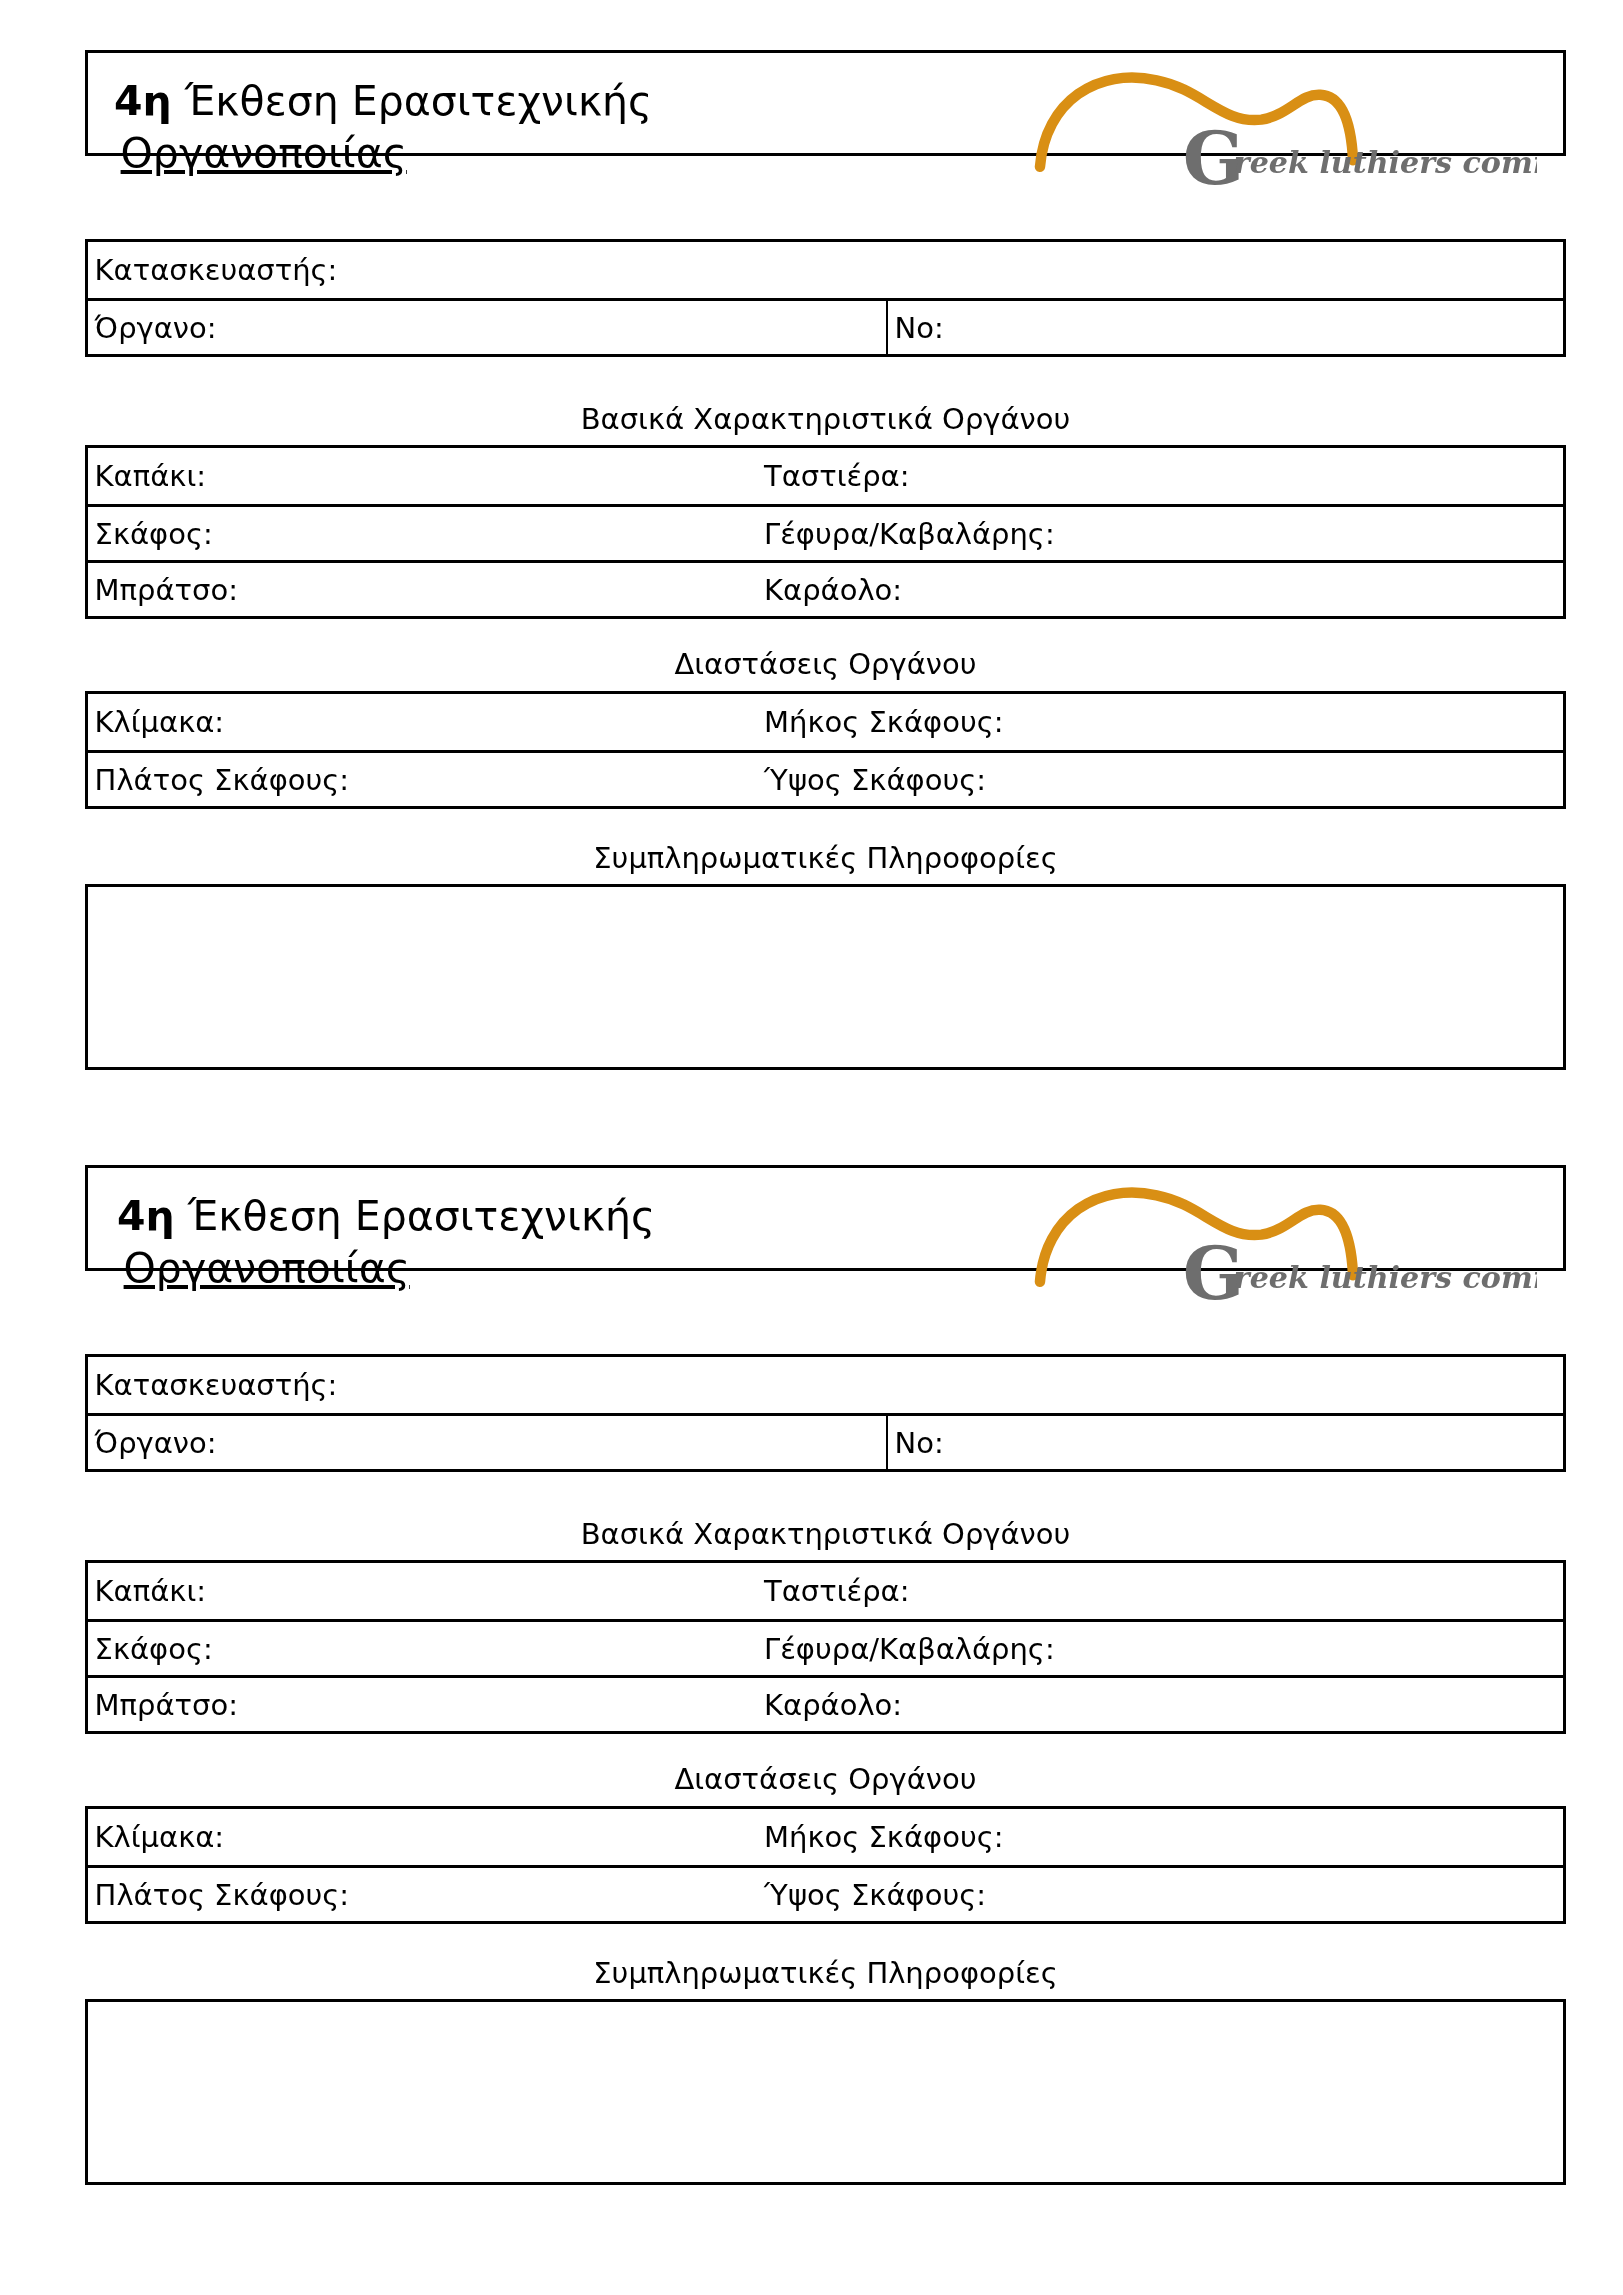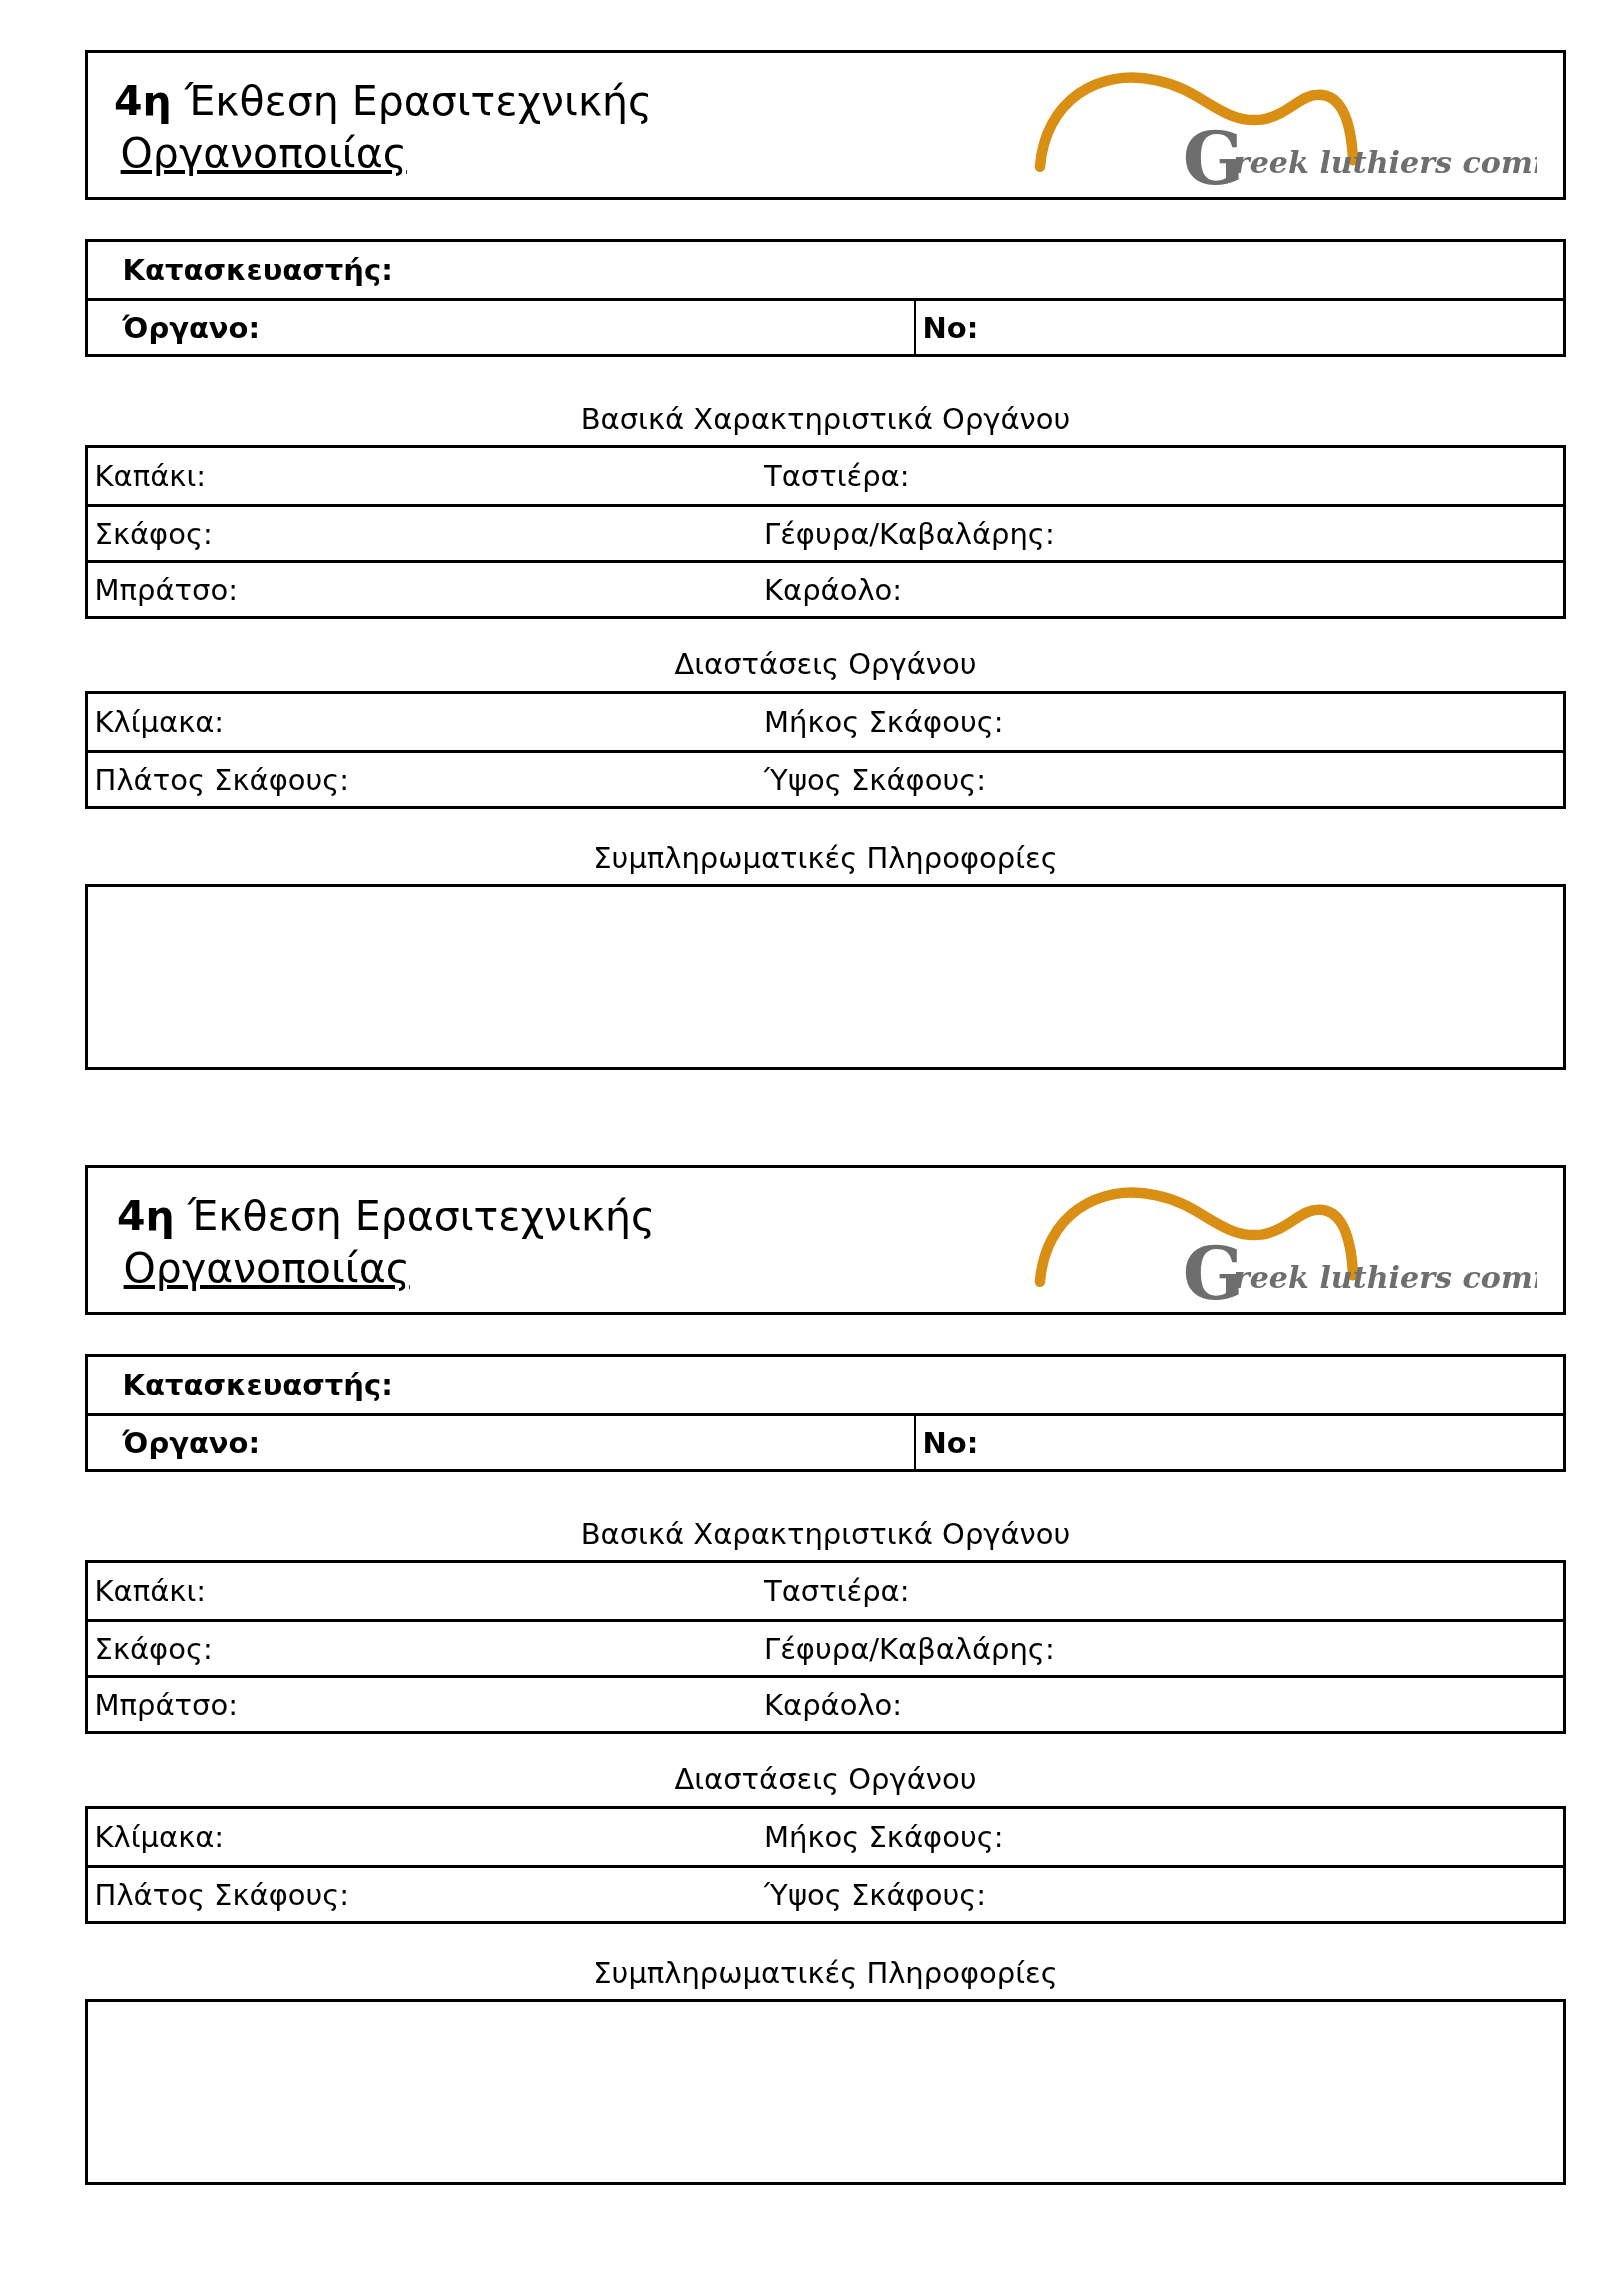--- a/index.html
+++ b/index.html
@@ -1,32 +1,32 @@
 <!DOCTYPE html>
 <html style="font-size:10.5px"><head>
 <meta charset="utf-8">
 <style>
   html, body { margin: 0; padding: 0; background: #ffffff; }
   body { width: 1623px; height: 2295px; position: relative; overflow: hidden;
          font-family: "DejaVu Sans", "Liberation Sans", sans-serif; color: #000; }
   .card { position: absolute; left: 85px; width: 1481px; }
-  .title-box { position: absolute; left: 0; top: 0; width: 1481px; height: 150px;
+  .title-box { position: absolute; left: 0; top: 0; width: 1481px; height: 106px;
                border: 3.3px solid #000; box-sizing: border-box; background: #fff; }
   .title-text { position: absolute; left: 26px; top: 22px; font-size: 41px; line-height: 52px; }
   .title-text .num { font-weight: bold; }
   .title-text .line2 { display: block; padding-left: 6.6px; text-decoration: underline; }
   .logo { position: absolute; right: 26px; top: 9.2px; width: 512px; height: 131px; }
   .logo svg { width: 100%; height: 100%; display: block; }
 
   .tbl { position: absolute; left: 0; width: 1481px; border: 3.3px solid #000; box-sizing: border-box; }
   .row { position: relative; height: 56px; box-sizing: border-box; }
   .row + .row { border-top: 3.3px solid #000; }
   .cell { position: absolute; top: 0; height: 100%; display: flex; align-items: center;
           font-size: 29px; padding-left: 6.6px; box-sizing: border-box; }
-  .cell.bold { font-weight: bold; margin-left: 28px; }
+  .cell.bold { font-weight: normal; }
   .cell.left { left: 0; }
   .cell.right-split { left: 798px; border-left: 2.6px solid #000; right: 0; }
   .cell.right-nosplit { left: 676px; right: 8px; padding-left: 0; }
   .cell span { white-space: nowrap; }
 
   .section-heading { position: absolute; left: 0; width: 1481px; text-align: center;
                      font-size: 29px; font-weight: normal; }
   .notes-box { position: absolute; left: 0; width: 1481px; height: 186px;
                border: 3.3px solid #000; box-sizing: border-box; background: #fff; }
 </style>

